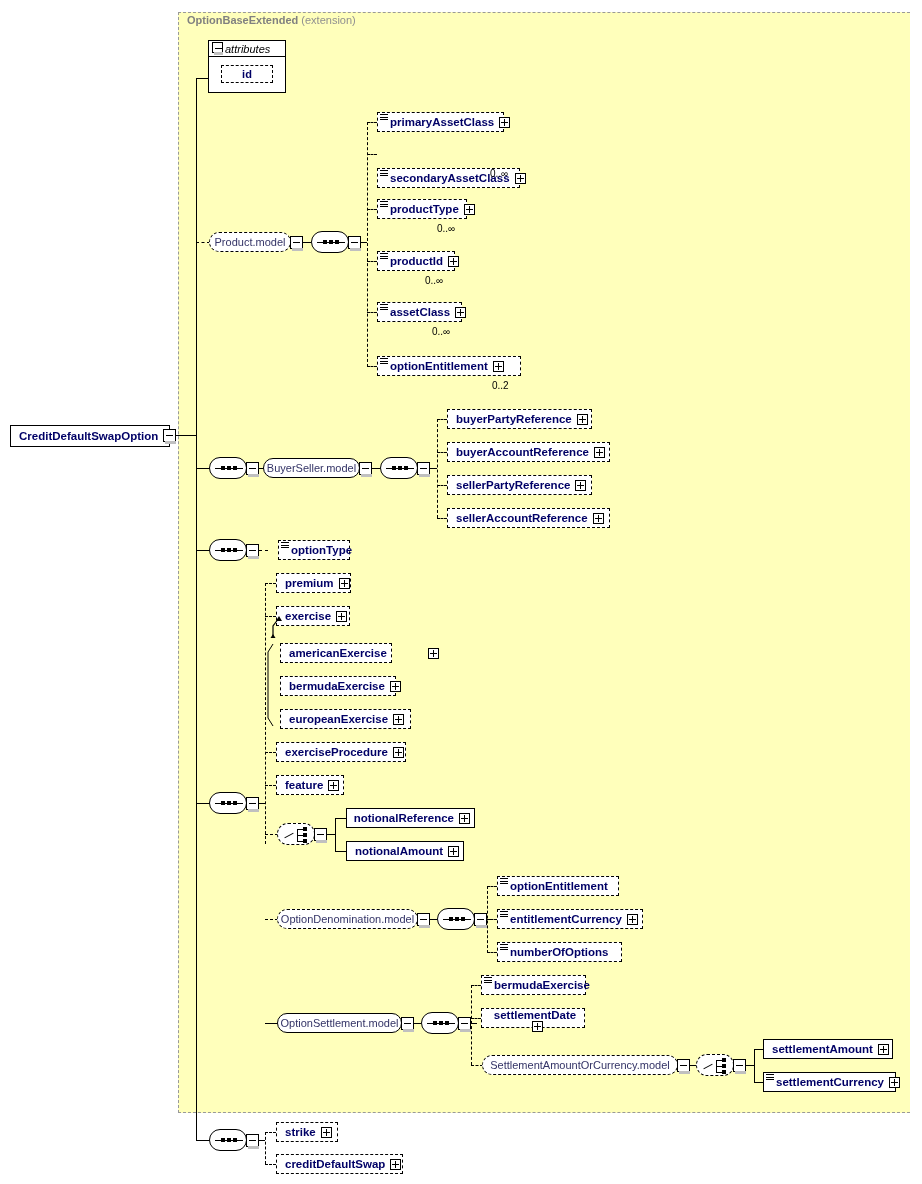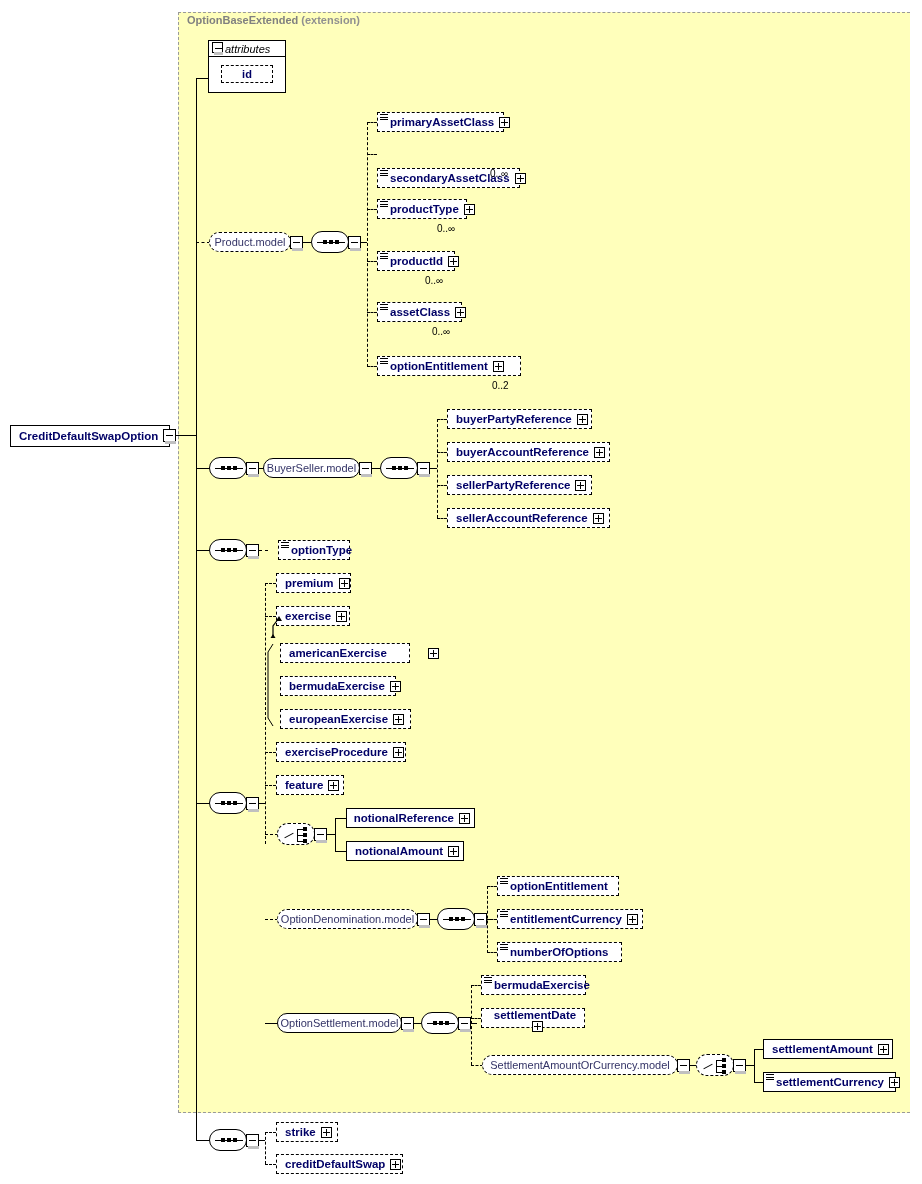--- a/index.html
+++ b/index.html
@@ -24,21 +24,21 @@
     border-right: none;
   }
   .ext-label {
     position: absolute;
     font-size: 11px;
     font-weight: bold;
     color: #808080;
     white-space: nowrap;
   }
   .ext-label .sub {
-    font-weight: bold;
+    font-weight: normal;
     color: #909090;
     margin-top: 40px;
   }
 
   
   .ln {
     position: absolute;
     background: #000000;
   }
   .ln.h { height: 1px; }
@@ -498,21 +498,21 @@
   <svg class="subarrow" style="left:270px; top:612px; width:14px; height:26px;" viewBox="0 0 14 26">
     <path d="M3 24 L3 14 L9 6" stroke="#000" stroke-width="1.2" fill="none"></path>
     <path d="M9 4 L12 9 L6 9 Z" fill="#000"></path>
     <path d="M3 22 L0.5 26 L5.5 26 Z" fill="#000"></path>
   </svg>
 
   <svg style="position:absolute; left:262px; top:640px; width:16px; height:90px;" viewBox="0 0 16 90">
     <path d="M11 4 L6 12 L6 78 L11 86" stroke="#000" stroke-width="1" fill="none" stroke-dasharray="0"></path>
   </svg>
 
-  <div class="node dashed" style="left:280px; top:643px; width:130px; padding-left:8px;gap:36px;">
+  <div class="node dashed" style="left:280px; top:643px; width:112px; padding-left:8px;gap:36px;">
     <span>americanExercise</span>
     <span class="plusbox"></span>
   </div>
   <div class="node dashed" style="left:280px; top:676px; width:116px; padding-left:8px;">
     <span>bermudaExercise</span>
     <span class="plusbox"></span>
   </div>
   <div class="node dashed" style="left:280px; top:709px; width:131px; padding-left:8px;">
     <span>europeanExercise</span>
     <span class="plusbox"></span>

